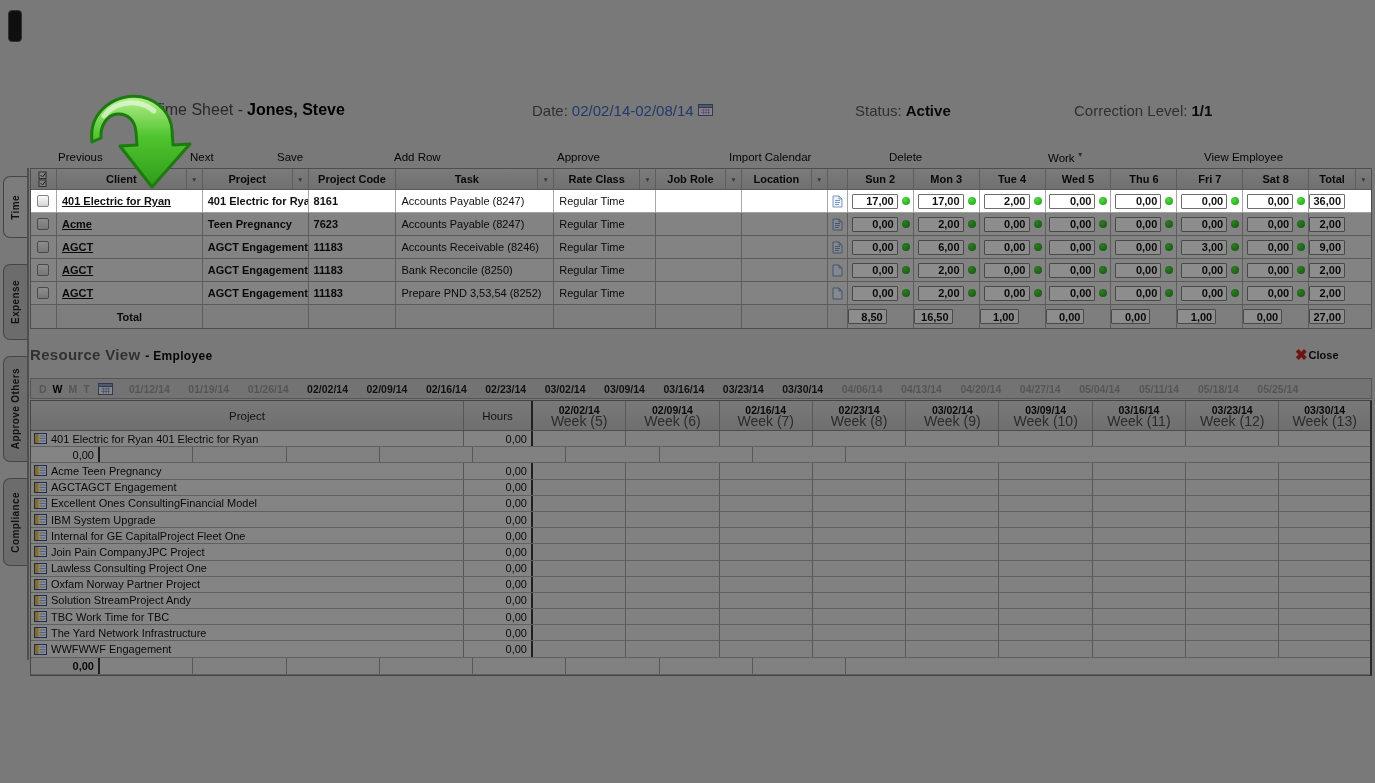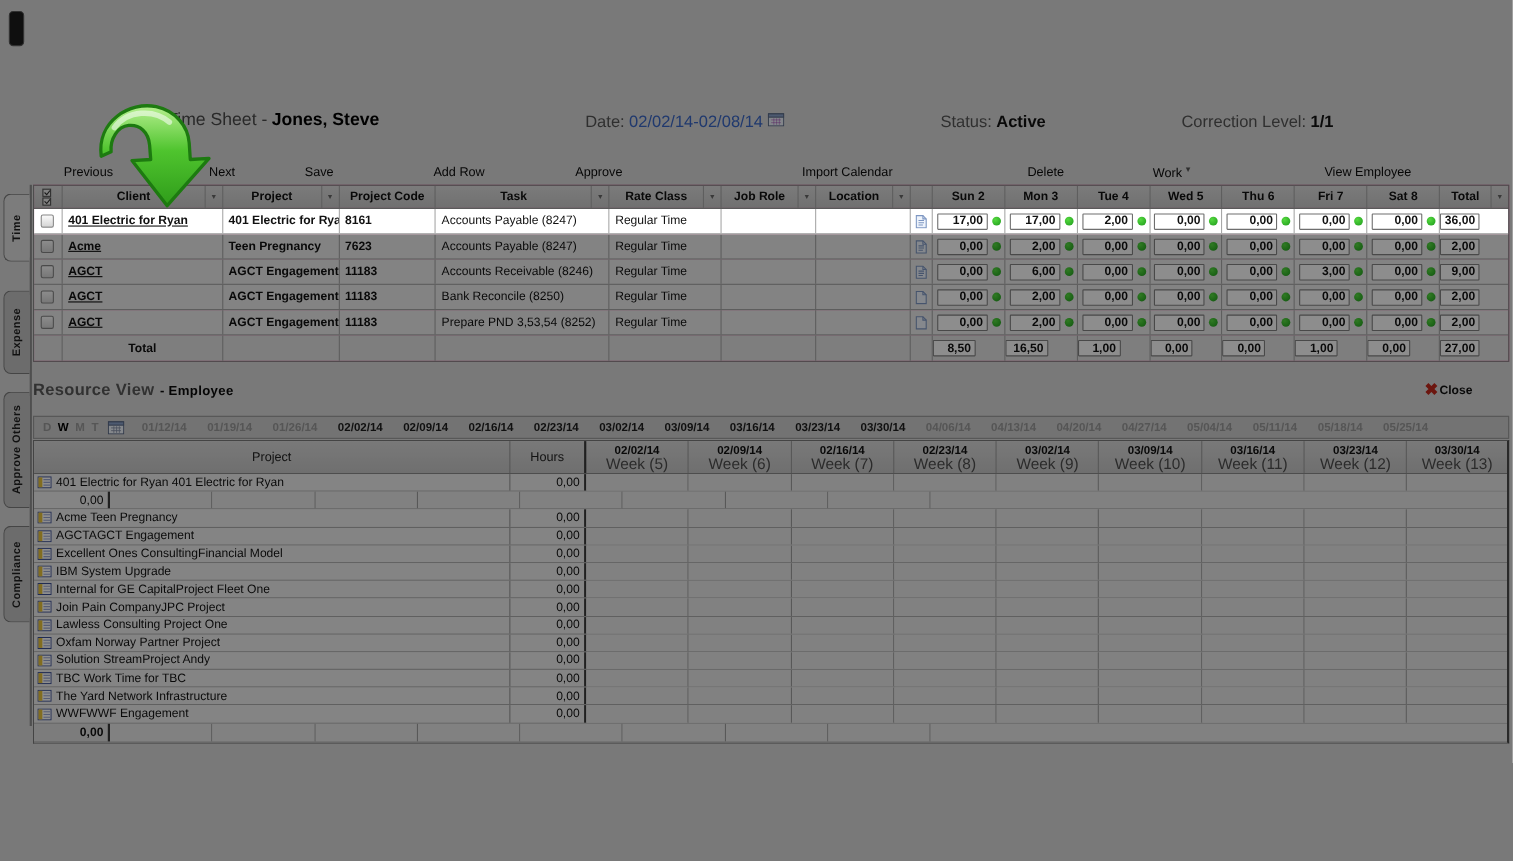--- a/index.html
+++ b/index.html
@@ -121,23 +121,23 @@
   </div>
   <div class="hfield f-corr">
     <span>Correction Level:</span>
     <span class="val">1/1</span>
   </div>
 
   <span class="tbi" style="left:58px">Previous</span>
   <span class="tbi" style="left:190px">Next</span>
   <span class="tbi" style="left:277px">Save</span>
   <span class="tbi" style="left:394px">Add Row</span>
-  <span class="tbi" style="left:523px">Approve</span>
+  <span class="tbi" style="left:557px">Approve</span>
   <span class="tbi" style="left:729px">Import Calendar</span>
-  <span class="tbi" style="left:934px">Delete</span>
+  <span class="tbi" style="left:889px">Delete</span>
   <span class="tbi" style="left:1048px"><span>Work</span><span class="pfilt">▼</span></span>
   <span class="tbi" style="left:1204px">View Employee</span>
 
   <div class="vtab active" style="top:176px;height:62px">
       <span>Time</span>
     </div>
   <div class="vtab" style="top:264px;height:76px">
       <span>Expense</span>
     </div>
   <div class="vtab" style="top:356px;height:106px">

